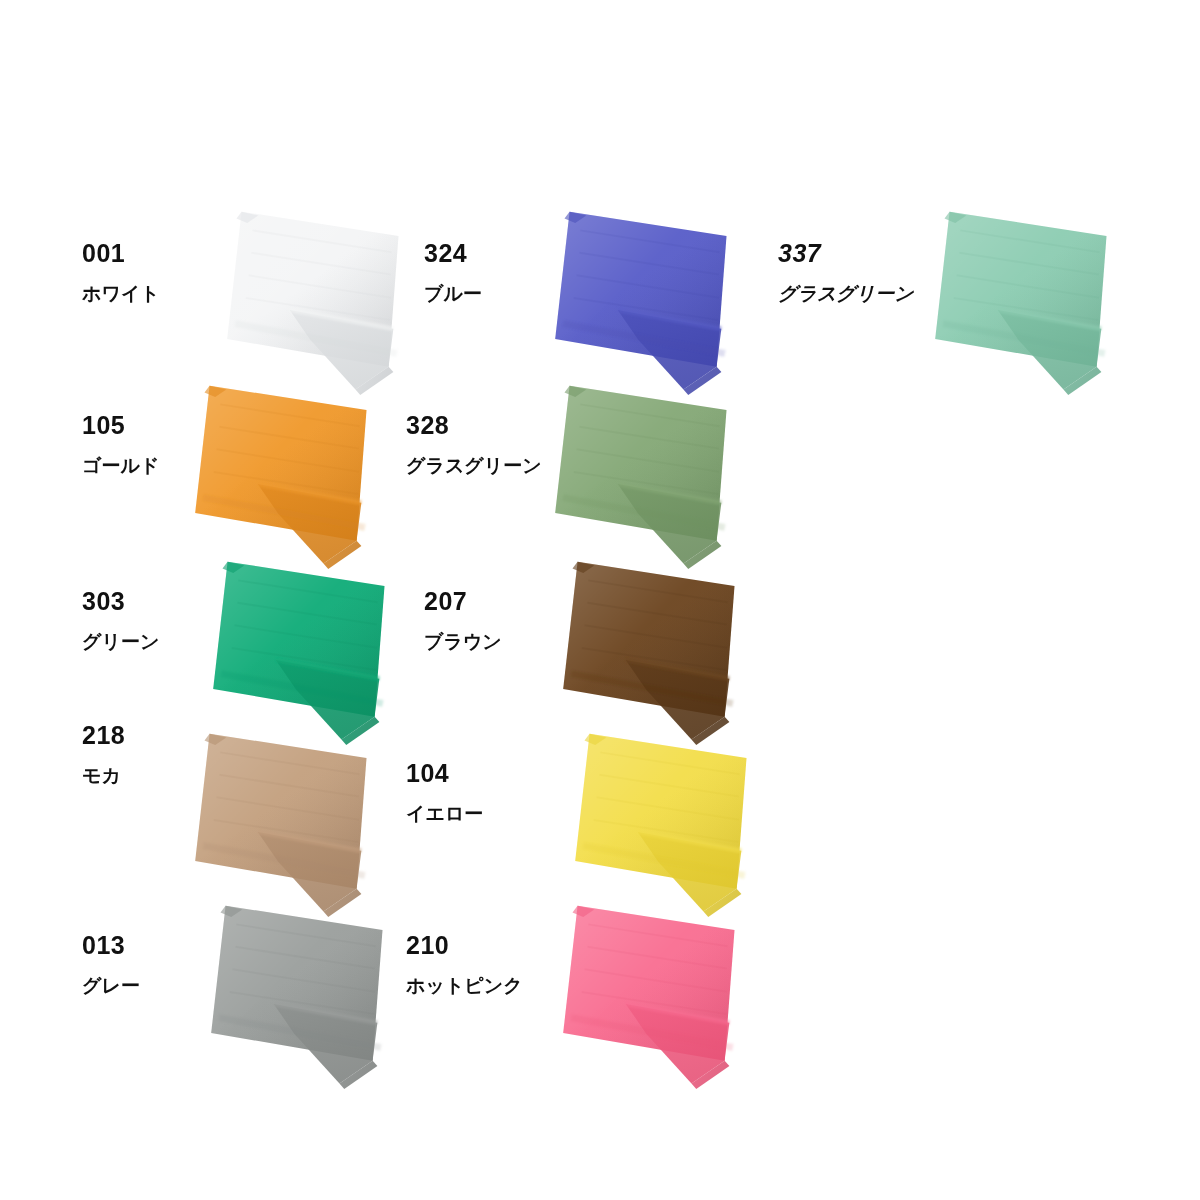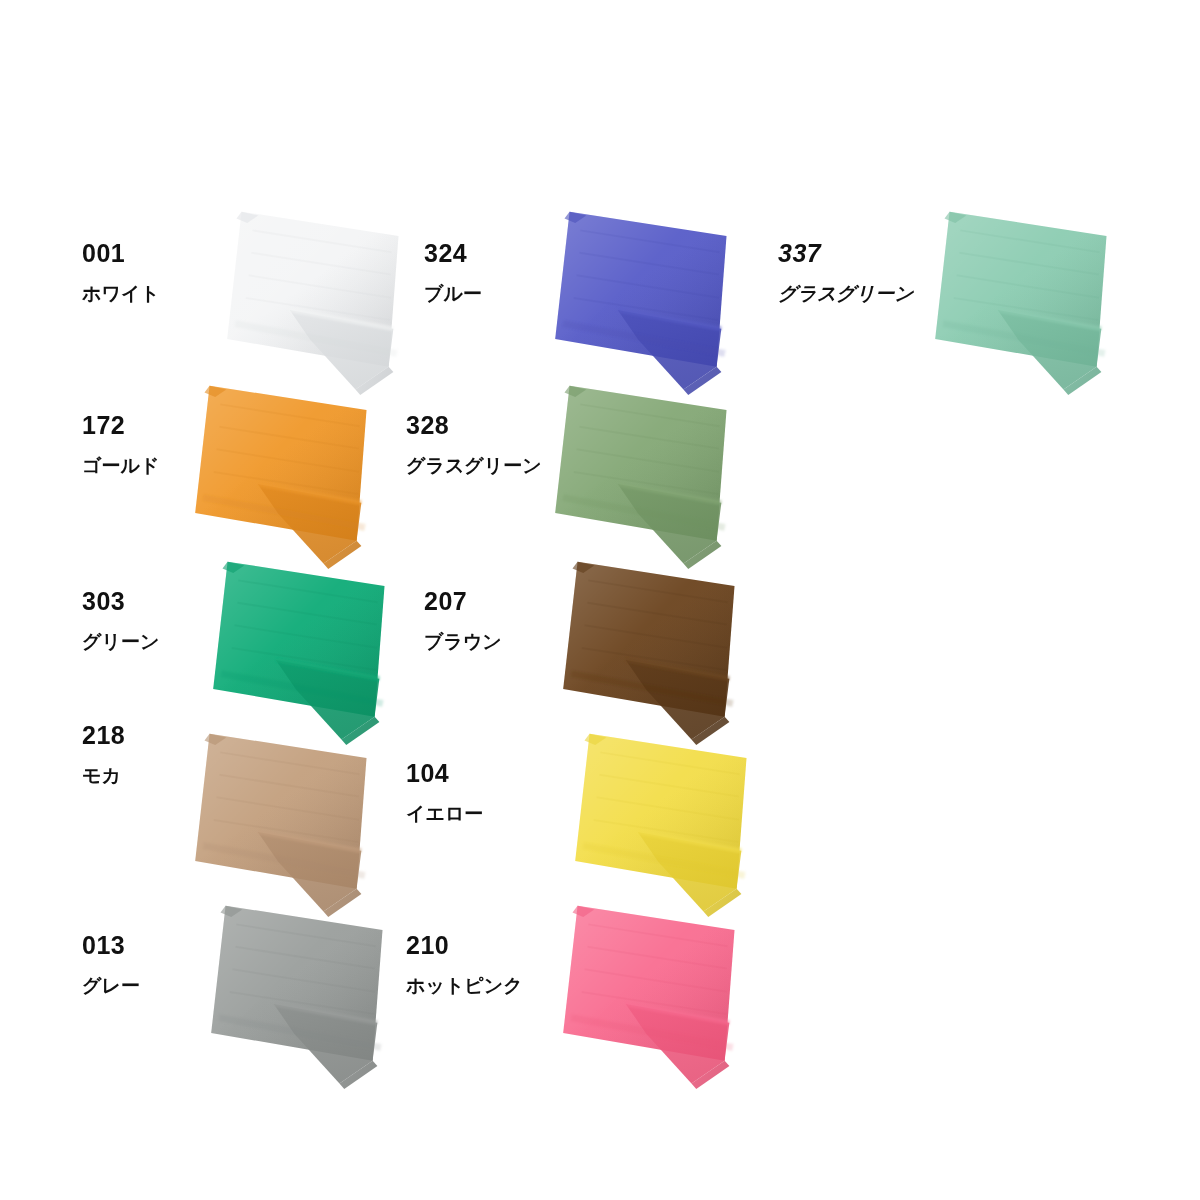--- a/index.html
+++ b/index.html
@@ -203,21 +203,21 @@
       <path d="M 60 78 L 198 120" stroke="#65a88c" stroke-width="2" fill="none"></path>
       <path d="M 54 100 L 194 142" stroke="#65a88c" stroke-width="2" fill="none"></path>
     </g>
 
     <path d="M 62 14 L 78 20 L 66 26 L 56 20 Z" fill="#7ec0a4" opacity="0.6"></path>
   </svg>
       </div>
     </div>
     <div class="swatch">
       <div class="label" style="left: 82px; top: 412px; width: 140px;">
-        <div class="code">172</div>
+        <div class="code">105</div>
         <div class="cname">ゴールド</div>
       </div>
       <div class="towel" style="left: 160px; top: 362px; transform: rotate(-8deg) scale(1);">
   <svg width="250" height="215" viewBox="0 0 250 215">
     <defs>
       <linearGradient id="faceg3" x1="0" y1="0" x2="0.55" y2="1">
         <stop offset="0%" stop-color="#f09a2e"></stop>
         <stop offset="55%" stop-color="#f09a2e"></stop>
         <stop offset="100%" stop-color="#e38c22"></stop>
       </linearGradient>

